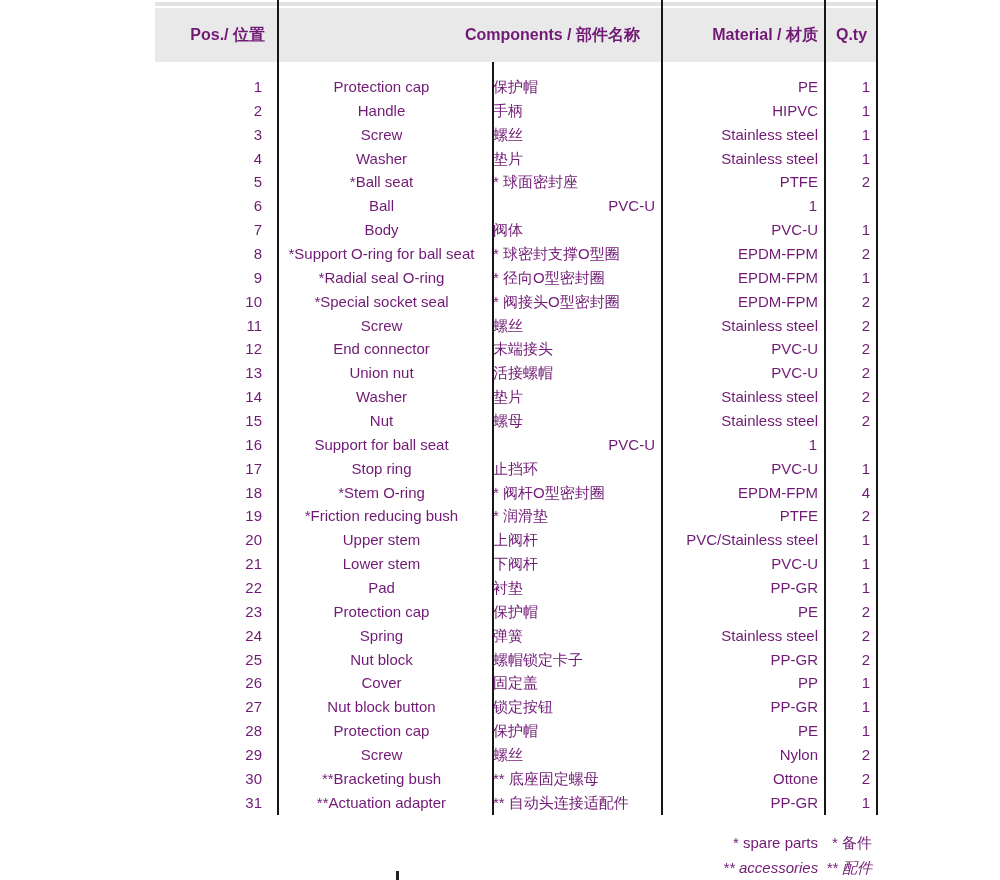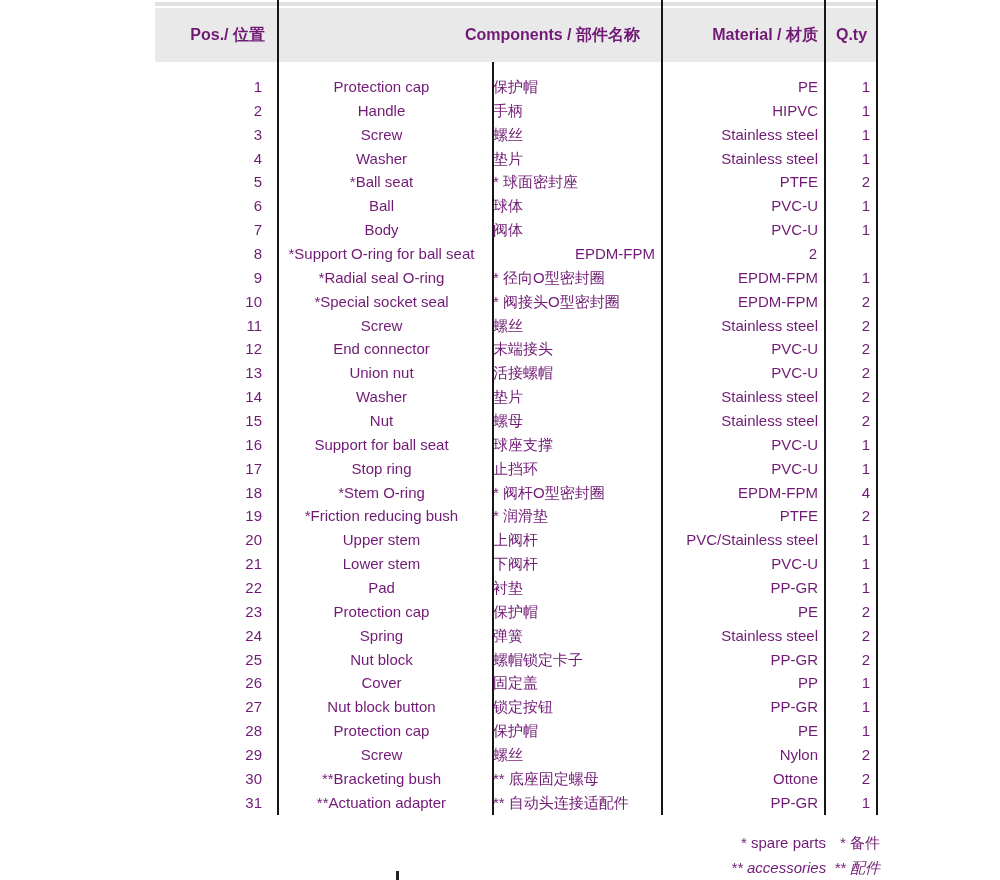--- a/index.html
+++ b/index.html
@@ -54,21 +54,21 @@
     position:absolute; top:0;
     width:2px; height:815px;
     background:#161616;
   }
   .vline-pos   { left:122px; }
   .vline-ensplit { left:337px; top:62px; height:753px; }
   .vline-mat   { left:506px; }
   .vline-qty   { left:669px; }
   .vline-right { left:721px; }
   .footnotes {
-    position:absolute; top:830px; right:120px;
+    position:absolute; top:830px; right:128px;
     font-size:15px; text-align:right;
   }
   .fn-line {
     display:flex; justify-content:flex-end; align-items:baseline;
     line-height:25px;
   }
   .fn-line.first { column-gap:14px; }
   .fn-line.second { column-gap:8px;font-style:italic; }
   .bottom-tick {
     position:absolute; left:396px; top:871px;
@@ -123,34 +123,34 @@
         <div class="trow">
           <div class="c-pos">5</div>
           <div class="c-en">*Ball seat</div>
           <div class="c-zh">* 球面密封座</div>
           <div class="c-mat">PTFE</div>
           <div class="c-qty">2</div>
         </div>
         <div class="trow">
           <div class="c-pos">6</div>
           <div class="c-en">Ball</div>
-          <div class="c-zh">球体</div>
           <div class="c-mat">PVC-U</div>
           <div class="c-qty">1</div>
         </div>
         <div class="trow">
           <div class="c-pos">7</div>
           <div class="c-en">Body</div>
           <div class="c-zh">阀体</div>
           <div class="c-mat">PVC-U</div>
           <div class="c-qty">1</div>
         </div>
         <div class="trow">
           <div class="c-pos">8</div>
           <div class="c-en">*Support O-ring for ball seat</div>
+          <div class="c-zh">* 球密封支撑O型圈</div>
           <div class="c-mat">EPDM-FPM</div>
           <div class="c-qty">2</div>
         </div>
         <div class="trow">
           <div class="c-pos">9</div>
           <div class="c-en">*Radial seal O-ring</div>
           <div class="c-zh">* 径向O型密封圈</div>
           <div class="c-mat">EPDM-FPM</div>
           <div class="c-qty">1</div>
         </div>
@@ -192,21 +192,20 @@
         <div class="trow">
           <div class="c-pos">15</div>
           <div class="c-en">Nut</div>
           <div class="c-zh">螺母</div>
           <div class="c-mat">Stainless steel</div>
           <div class="c-qty">2</div>
         </div>
         <div class="trow">
           <div class="c-pos">16</div>
           <div class="c-en">Support for ball seat</div>
-          <div class="c-zh">球座支撑</div>
           <div class="c-mat">PVC-U</div>
           <div class="c-qty">1</div>
         </div>
         <div class="trow">
           <div class="c-pos">17</div>
           <div class="c-en">Stop ring</div>
           <div class="c-zh">止挡环</div>
           <div class="c-mat">PVC-U</div>
           <div class="c-qty">1</div>
         </div>

